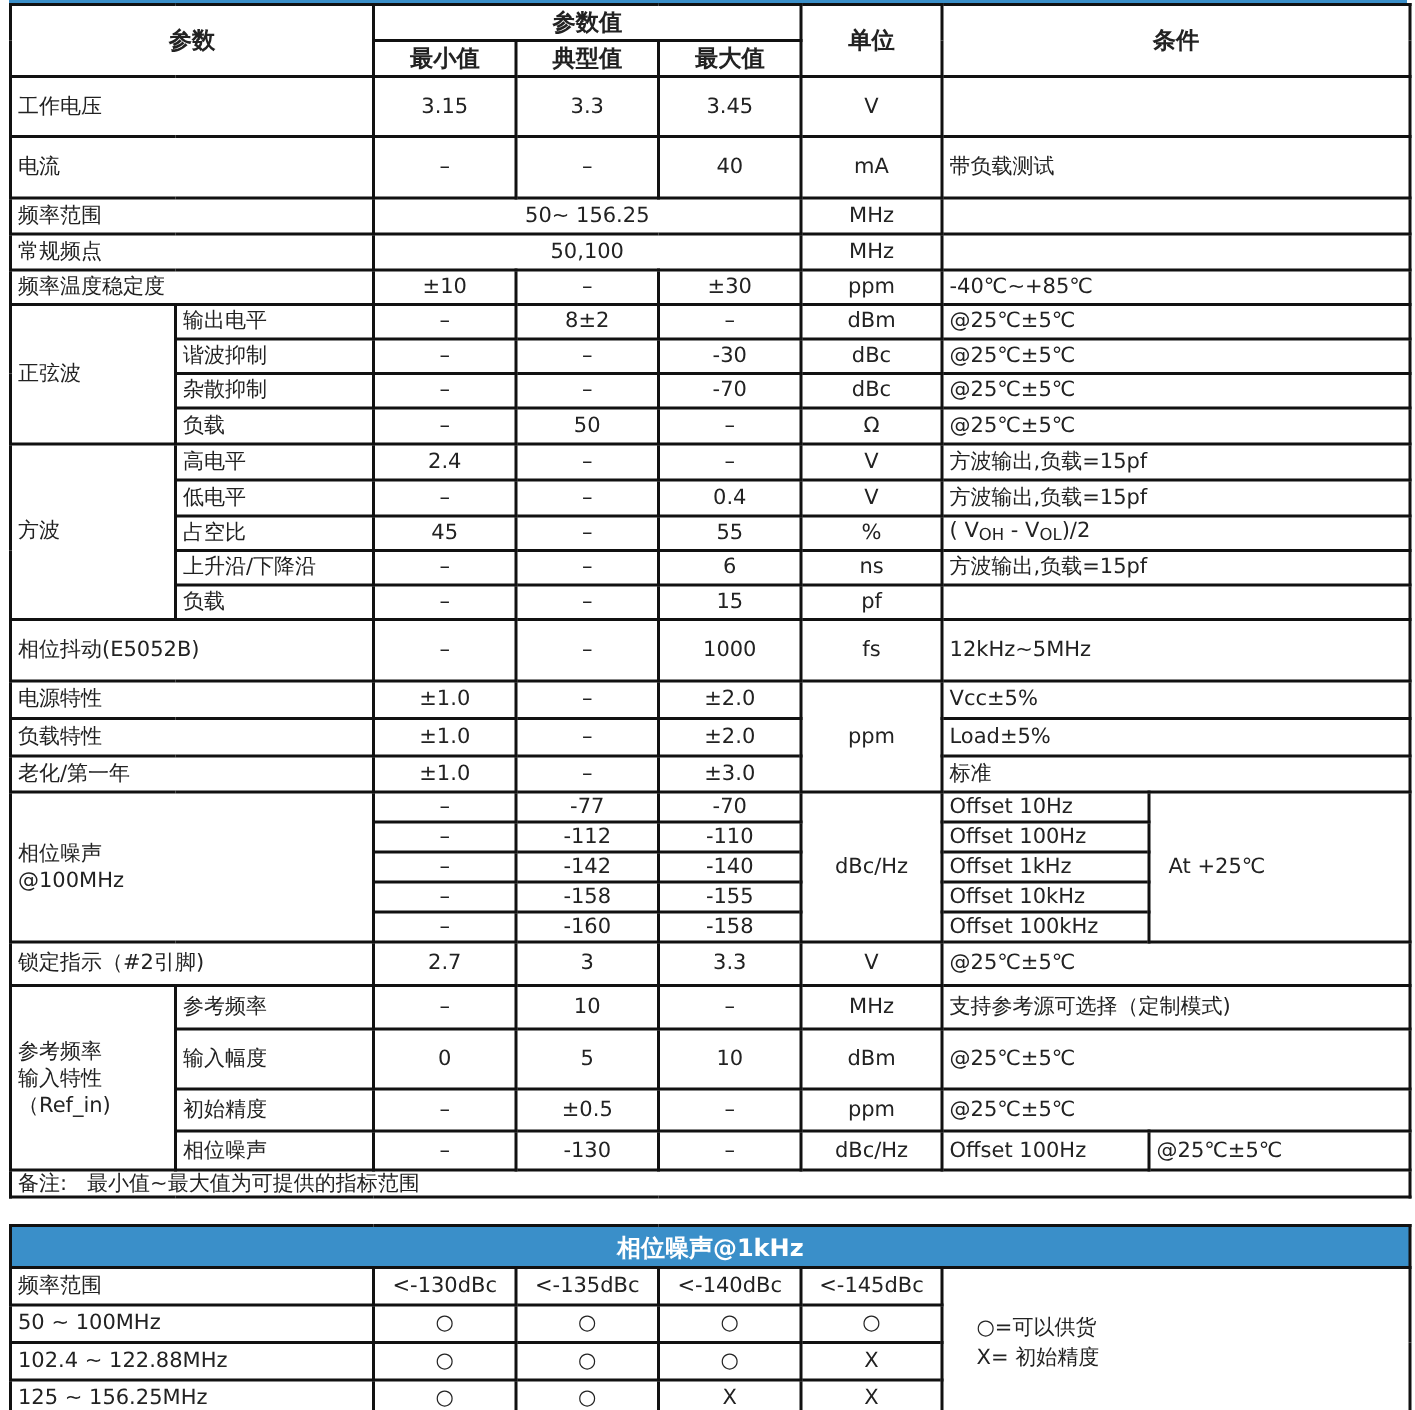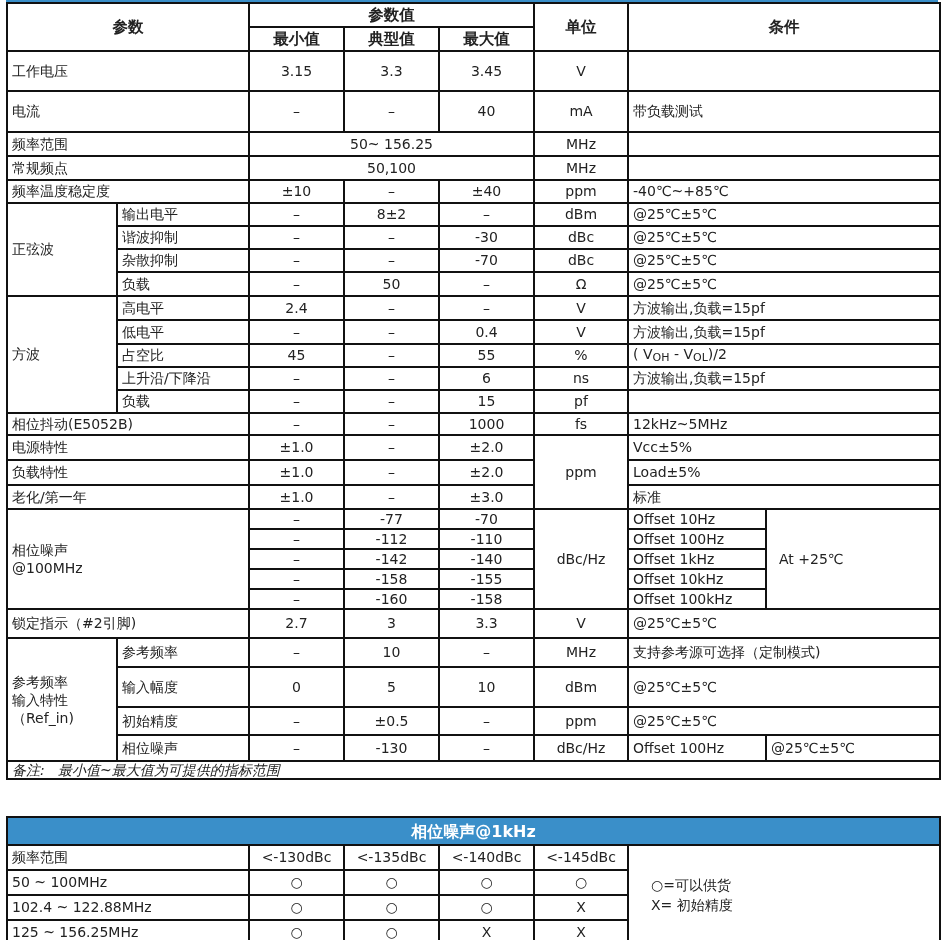--- a/index.html
+++ b/index.html
@@ -5,21 +5,21 @@
   html, body { margin:0; padding:0; background:#fff; }
   body { width:943px; height:940px; position:relative; overflow:hidden;
          font-family:"DejaVu Sans","Liberation Sans",sans-serif; color:#222; }
   .topbar { position:absolute; left:6px; top:0; width:932px; height:3px; background:#3a8fc9; }
   table { border-collapse:collapse; position:absolute; left:6px; table-layout:fixed; }
   td { border:2px solid #111; padding:0 4px; font-size:14px; line-height:15px; white-space:nowrap; overflow:hidden; }
   .c { text-align:center; }
   .l { text-align:left; }
   .hdr { font-weight:bold; font-size:15.5px; text-align:center; }
   #t1 { top:2px; width:933px; }
-  .note td { font-size:14px;font-style:italic; }
+  .note td { font-size:14px; }
   #t2 { top:816px; width:933px; }
   .blue td { background:#3a8fc9; color:#fff; font-weight:bold; font-size:16px; text-align:center; height:26px; }
   .legend { vertical-align:middle; padding-left:22px; line-height:20px;border-radius:10px; }
   .lines { line-height:18px; }
   sub { font-size:11px; vertical-align:-2px; }
 </style>
 </head>
 <body>
 
 <div class="topbar"></div>
@@ -78,21 +78,21 @@
     <td colspan="2" class="l">常规频点</td>
     <td colspan="3" class="c">50,100</td>
     <td class="c">MHz</td>
     <td colspan="2" class="l"></td>
   </tr>
 
   <tr style="height:23px">
     <td colspan="2" class="l">频率温度稳定度</td>
     <td class="c">±10</td>
     <td class="c">–</td>
-    <td class="c">±40</td>
+    <td class="c">±30</td>
     <td class="c">ppm</td>
     <td colspan="2" class="l">-40℃~+85℃</td>
   </tr>
 
   <tr style="height:23px">
     <td rowspan="4" class="l">正弦波</td>
     <td class="l">输出电平</td>
     <td class="c">–</td>
     <td class="c">8±2</td>
     <td class="c">–</td>
@@ -159,21 +159,21 @@
   </tr>
   <tr style="height:23px">
     <td class="l">负载</td>
     <td class="c">–</td>
     <td class="c">–</td>
     <td class="c">15</td>
     <td class="c">pf</td>
     <td colspan="2" class="l"></td>
   </tr>
 
-  <tr style="height:22px">
+  <tr style="height:41px">
     <td colspan="2" class="l">相位抖动(E5052B)</td>
     <td class="c">–</td>
     <td class="c">–</td>
     <td class="c">1000</td>
     <td class="c">fs</td>
     <td colspan="2" class="l">12kHz~5MHz</td>
   </tr>
 
   <tr style="height:25px">
     <td colspan="2" class="l">电源特性</td>

